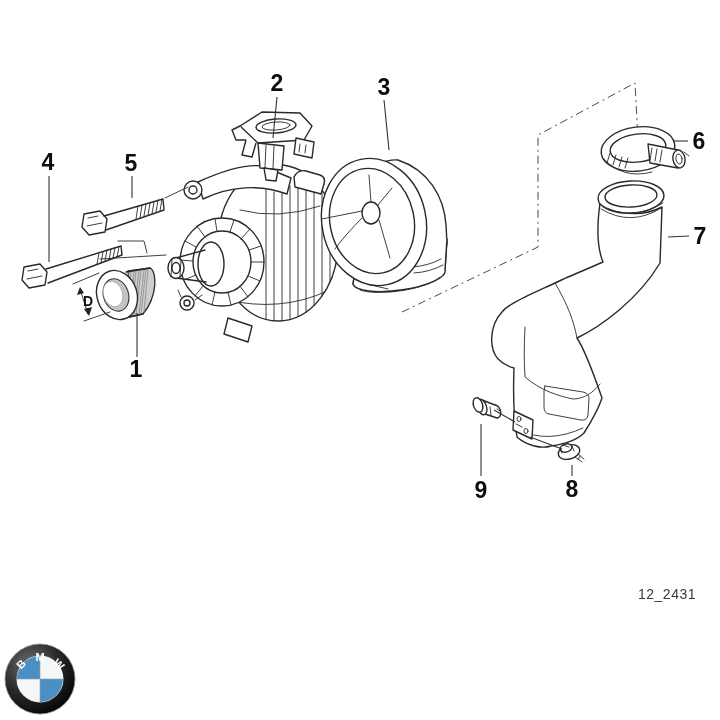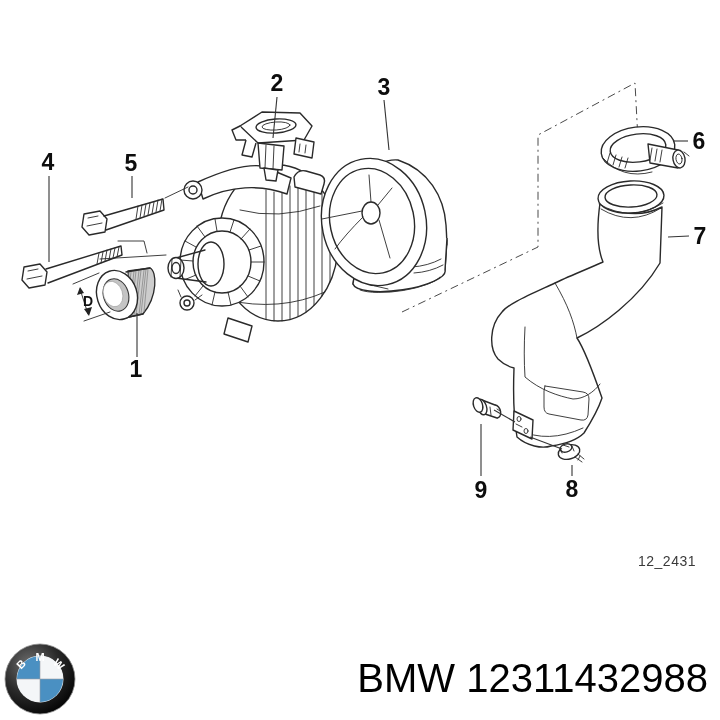--- a/index.html
+++ b/index.html
@@ -1,21 +1,21 @@
 <!DOCTYPE html>
 <html><head>
 <meta charset="utf-8">
 <style>
   html,body{margin:0;padding:0;background:#fff;}
   #stage{position:relative;width:720px;height:720px;background:#ffffff;overflow:hidden;
          font-family:"Liberation Sans",sans-serif;}
   #artwork{position:absolute;left:0;top:0;}
   .callout{font-family:"Liberation Sans",sans-serif;font-weight:700;font-size:23px;fill:#0d0d0d;}
   .dimlabel{font-family:"Liberation Sans",sans-serif;font-weight:700;font-size:14px;fill:#111;}
-  #diagram-code{position:absolute;left:638px;top:553px;font-size:14px;color:#3a3a3a;
+  #diagram-code{position:absolute;left:638px;top:586px;font-size:14px;color:#3a3a3a;
                 letter-spacing:0.5px;}
   #part-number-line{position:absolute;right:12px;top:656px;font-size:40px;font-weight:400;
                     color:#000;white-space:nowrap;}
   #bmw-logo{position:absolute;left:4px;top:643px;width:72px;height:72px;}
   .logo-letter{font-family:"Liberation Sans",sans-serif;font-weight:700;font-size:11px;fill:#fff;}
   svg .ln{stroke:#2a2a2a;stroke-width:1.4;fill:none;stroke-linecap:round;stroke-linejoin:round;}
   svg .lnf{stroke:#2a2a2a;stroke-width:1.4;fill:#fff;stroke-linejoin:round;}
   svg .thin{stroke:#2a2a2a;stroke-width:0.9;fill:none;stroke-linecap:round;}
   svg .leader{stroke:#333;stroke-width:1.1;fill:none;}
   svg .dash{stroke:#4a4a4a;stroke-width:1;fill:none;stroke-dasharray:8 4 2 4;}
@@ -305,19 +305,14 @@
       <path d="M36,36 L36,59 A23,23 0 0 1 13,36 Z" fill="#f4f6f8"></path>
       <path d="M13,36 L59,36 M36,13 L36,59" stroke="#9aa0a6" stroke-width="0.6" fill="none"></path>
     </g>
     <g>
       <text class="logo-letter" x="17" y="25" text-anchor="middle" transform="rotate(-45 17 21)">B</text>
       <text class="logo-letter" x="36" y="18" text-anchor="middle">M</text>
       <text class="logo-letter" x="55" y="25" text-anchor="middle" transform="rotate(45 55 21)">W</text>
     </g>
   </svg>
 
-  <div id="part-number-line">
-    <span>BMW</span>
-    <span> </span>
-    <span>12311432988</span>
-  </div>
 
 </div>
 
 </body></html>

